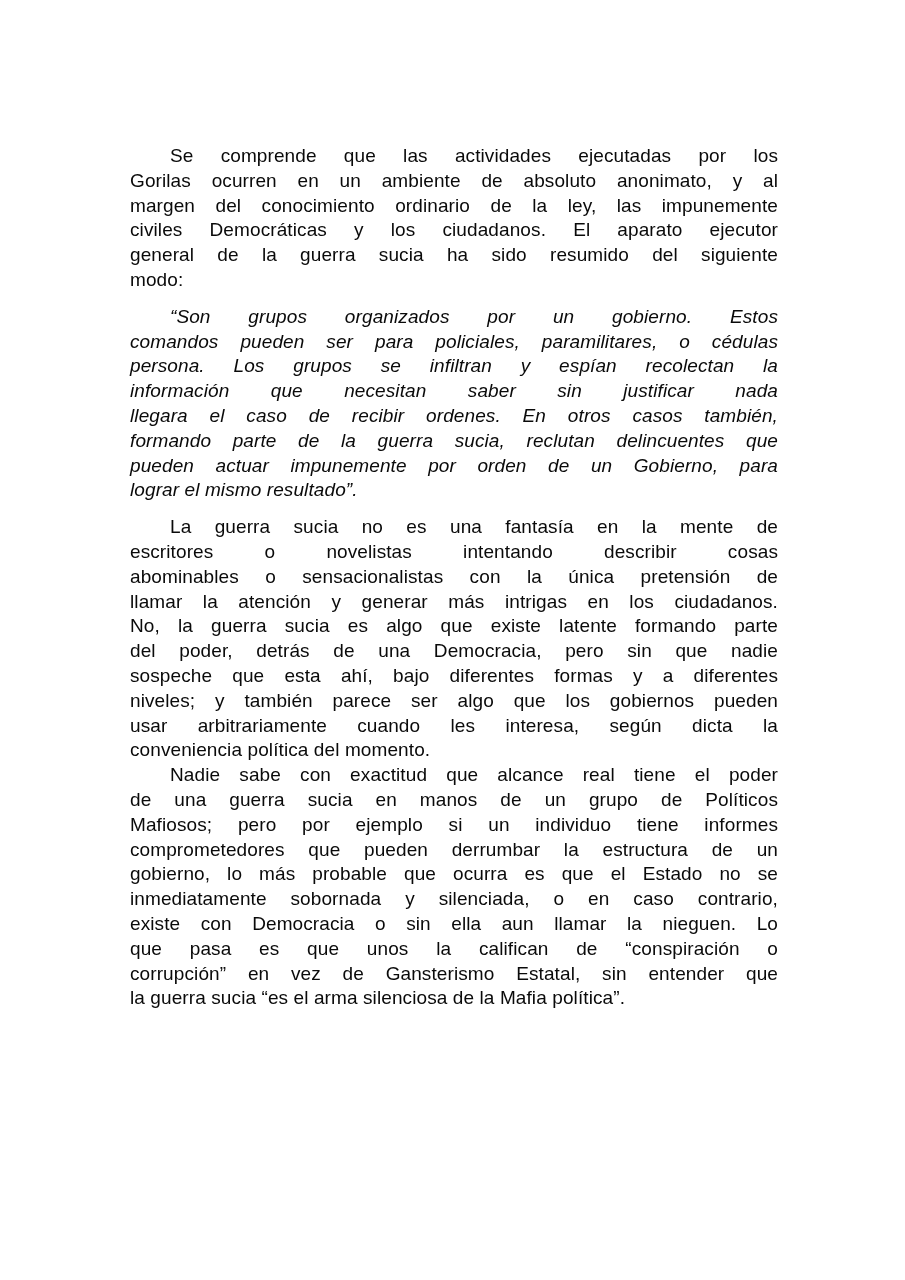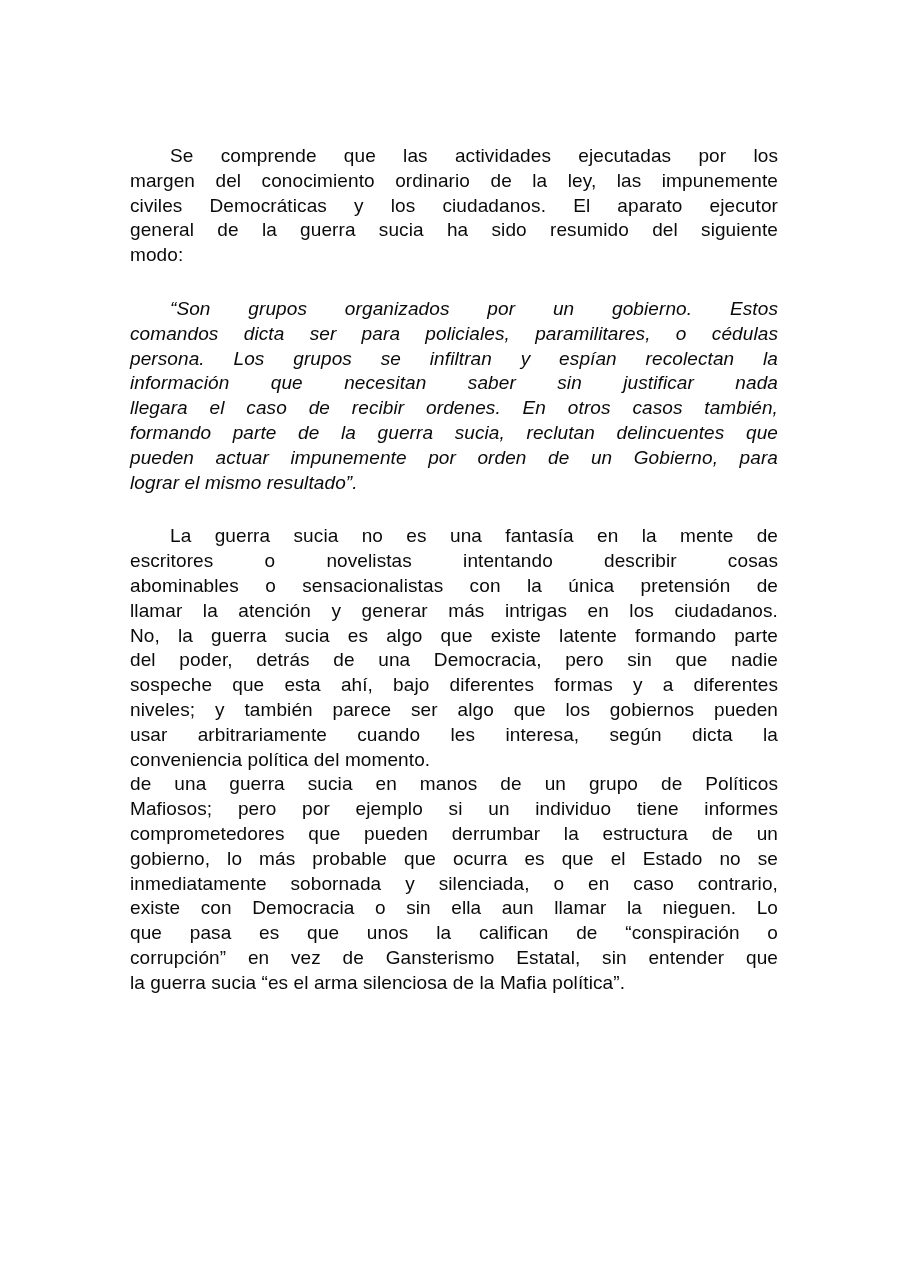--- a/index.html
+++ b/index.html
@@ -22,21 +22,21 @@
     top: 144px;
     width: 648px;
     font-size: 19px;
     line-height: 24.8px;
     letter-spacing: 0.1px;
   }
   .para {
     margin: 0;
   }
   .para.spaced {
-    margin-top: 29px;
+    margin-top: 12px;
   }
   .para.italic {
     font-style: italic;
   }
   .line {
     text-align: justify;
     text-align-last: justify;
     white-space: normal;
   }
   .line.first {
@@ -56,48 +56,50 @@
     font-family: Liberation Mono, monospace;
   }
 </style>
 </head>
 <body>
 
 <div class="page">
   <div class="textblock" id="textblock">
       <div class="para">
         <div class="line first">Se comprende que las actividades ejecutadas por los</div>
+        <div class="line">Gorilas ocurren en un ambiente de absoluto anonimato, y al</div>
         <div class="line">margen del conocimiento ordinario de la ley, las impunemente</div>
         <div class="line">civiles Democráticas y los ciudadanos. El aparato ejecutor</div>
         <div class="line">general de la guerra sucia ha sido resumido del siguiente</div>
         <div class="line last">modo:</div>
       </div>
       <div class="para italic spaced">
         <div class="line first">“Son grupos organizados por un gobierno. Estos</div>
-        <div class="line">comandos dicta ser para policiales, paramilitares, o cédulas</div>
+        <div class="line">comandos pueden ser para policiales, paramilitares, o cédulas</div>
         <div class="line">persona. Los grupos se infiltran y espían recolectan la</div>
         <div class="line">información que necesitan saber sin justificar nada</div>
         <div class="line">llegara el caso de recibir ordenes. En otros casos también,</div>
         <div class="line">formando parte de la guerra sucia, reclutan delincuentes que</div>
         <div class="line">pueden actuar impunemente por orden de un Gobierno, para</div>
         <div class="line last">lograr el mismo resultado”.</div>
       </div>
       <div class="para spaced">
         <div class="line first">La guerra sucia no es una fantasía en la mente de</div>
         <div class="line">escritores o novelistas intentando describir cosas</div>
         <div class="line">abominables o sensacionalistas con la única pretensión de</div>
         <div class="line">llamar la atención y generar más intrigas en los ciudadanos.</div>
         <div class="line">No, la guerra sucia es algo que existe latente formando parte</div>
         <div class="line">del poder, detrás de una Democracia, pero sin que nadie</div>
         <div class="line">sospeche que esta ahí, bajo diferentes formas y a diferentes</div>
         <div class="line">niveles; y también parece ser algo que los gobiernos pueden</div>
         <div class="line">usar arbitrariamente cuando les interesa, según dicta la</div>
         <div class="line last">conveniencia política del momento.</div>
       </div>
       <div class="para">
+        <div class="line first">Nadie sabe con exactitud que alcance real tiene el poder</div>
         <div class="line">de una guerra sucia en manos de un grupo de Políticos</div>
         <div class="line">Mafiosos; pero por ejemplo si un individuo tiene informes</div>
         <div class="line">comprometedores que pueden derrumbar la estructura de un</div>
         <div class="line">gobierno, lo más probable que ocurra es que el Estado no se</div>
         <div class="line">inmediatamente sobornada y silenciada, o en caso contrario,</div>
         <div class="line">existe con Democracia o sin ella aun llamar la nieguen. Lo</div>
         <div class="line">que pasa es que unos la califican de “conspiración o</div>
         <div class="line">corrupción” en vez de Gansterismo Estatal, sin entender que</div>
         <div class="line last">la guerra sucia “es el arma silenciosa de la Mafia política”.</div>
       </div>

